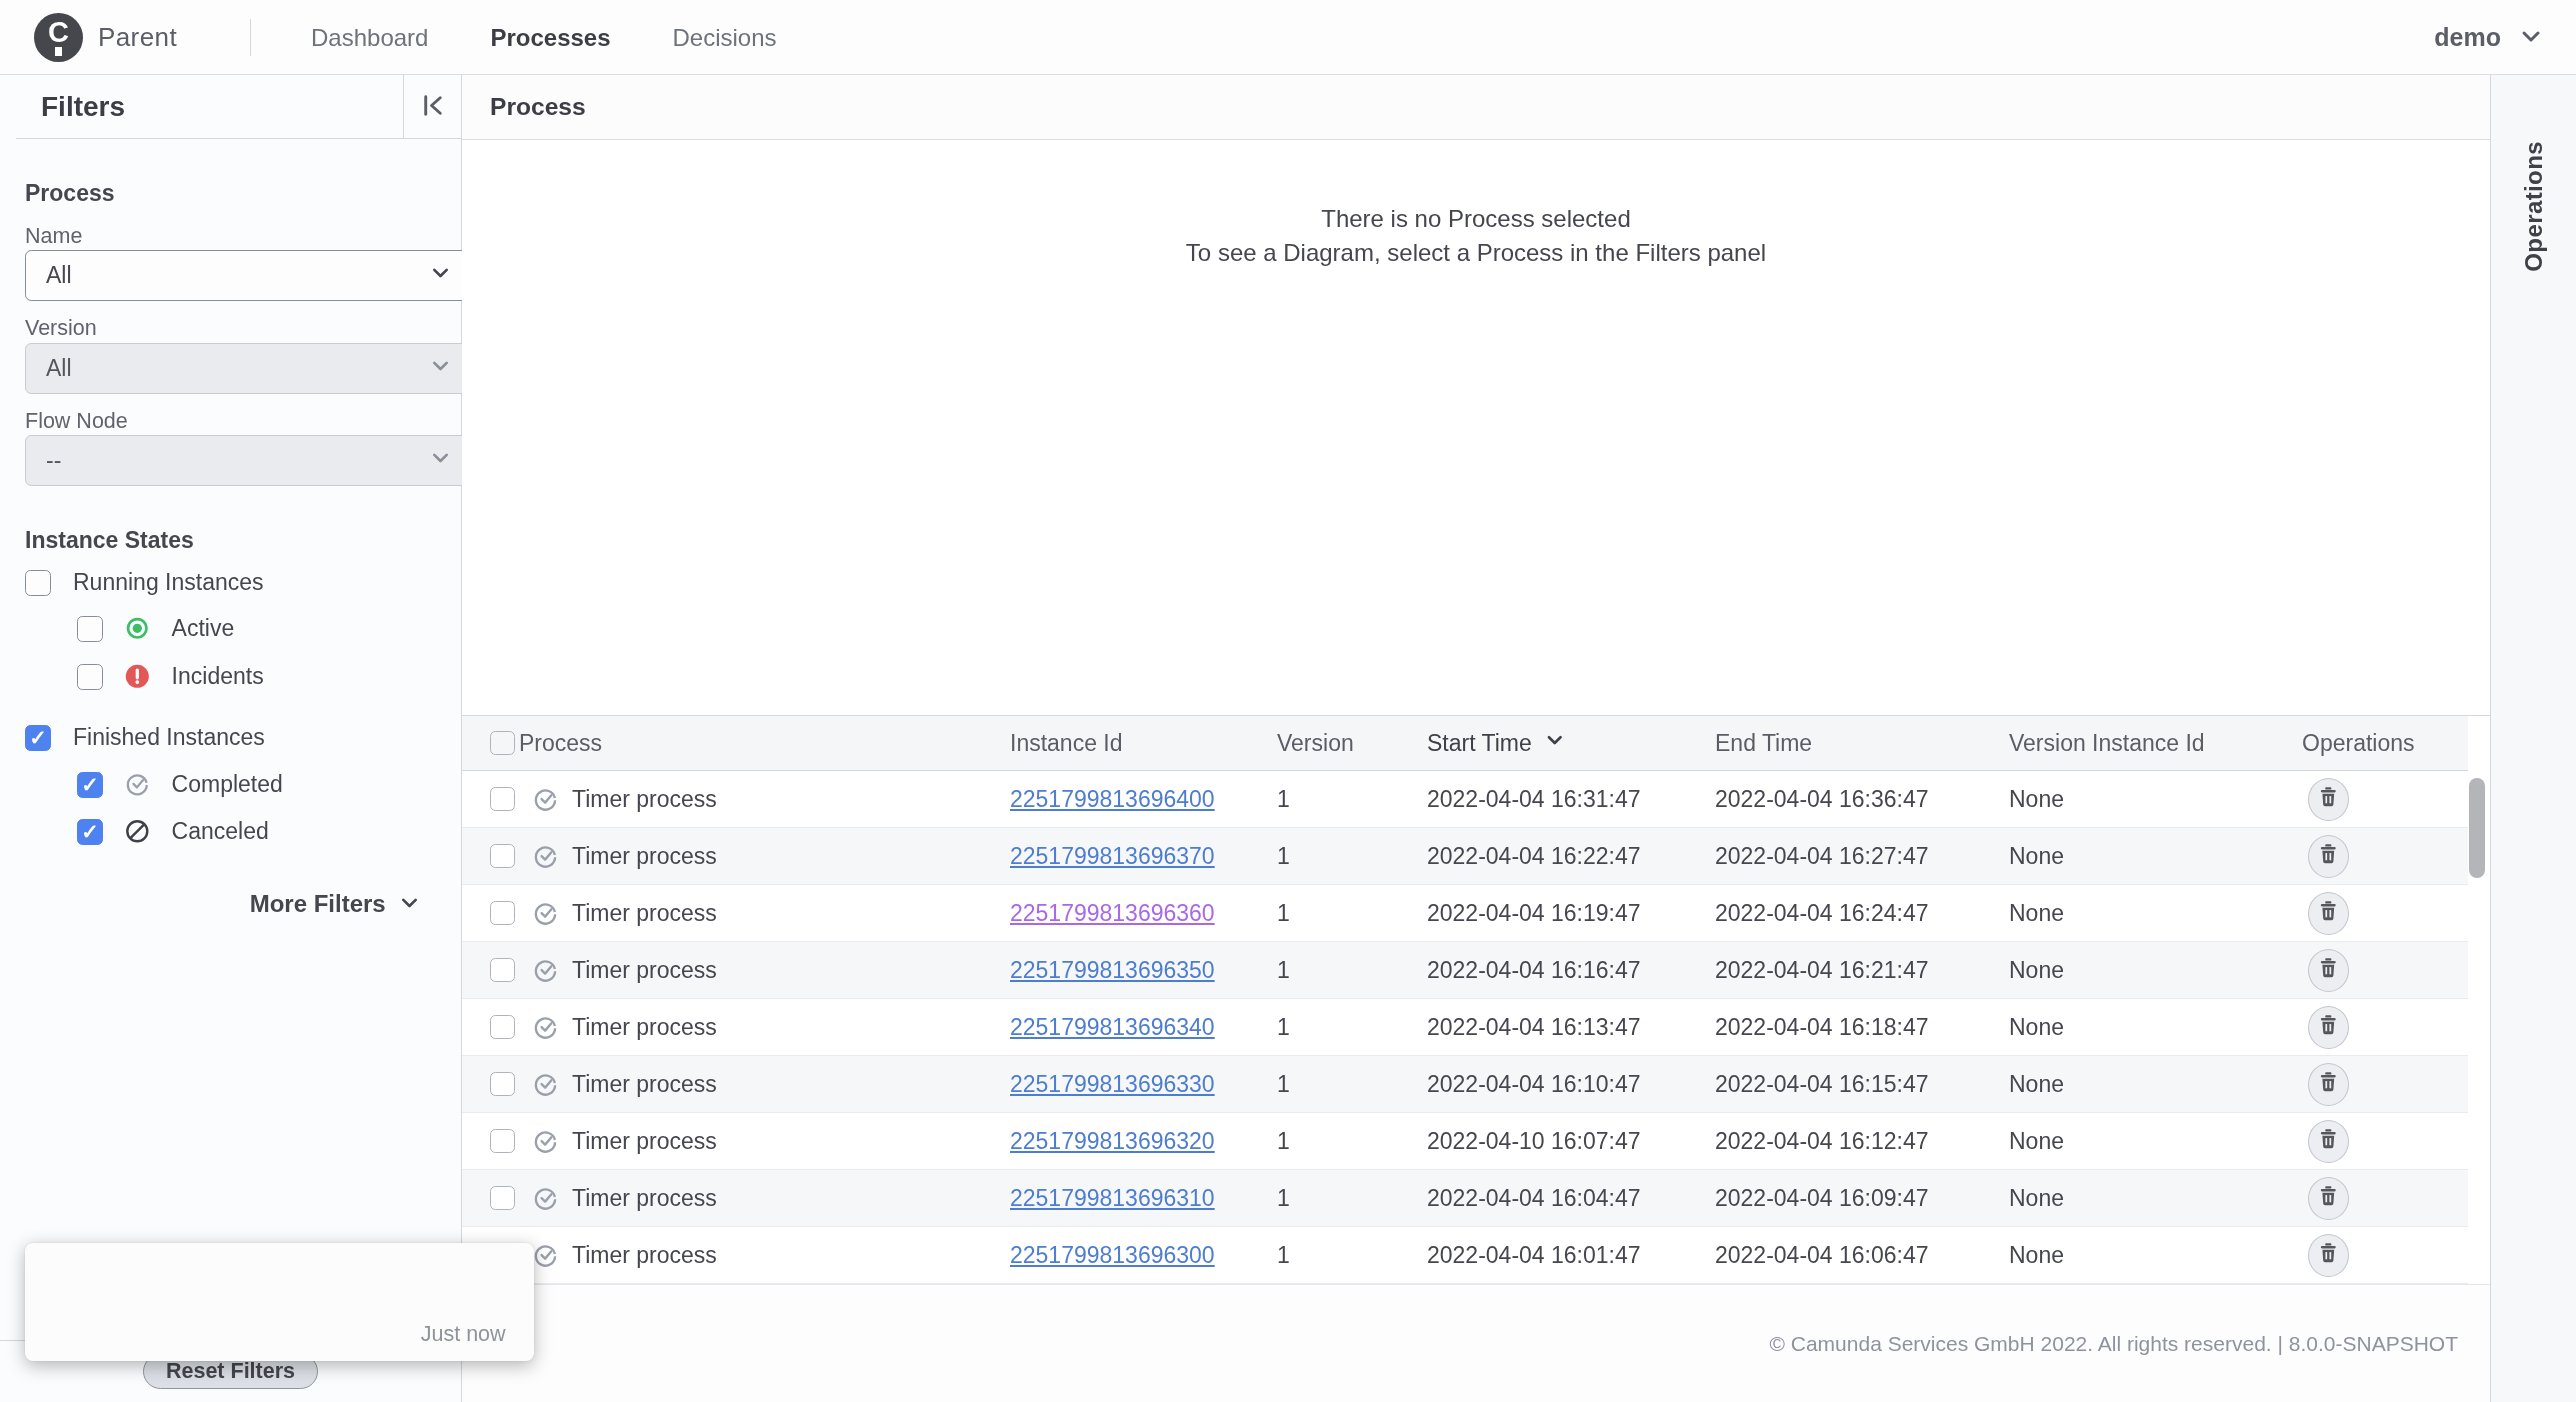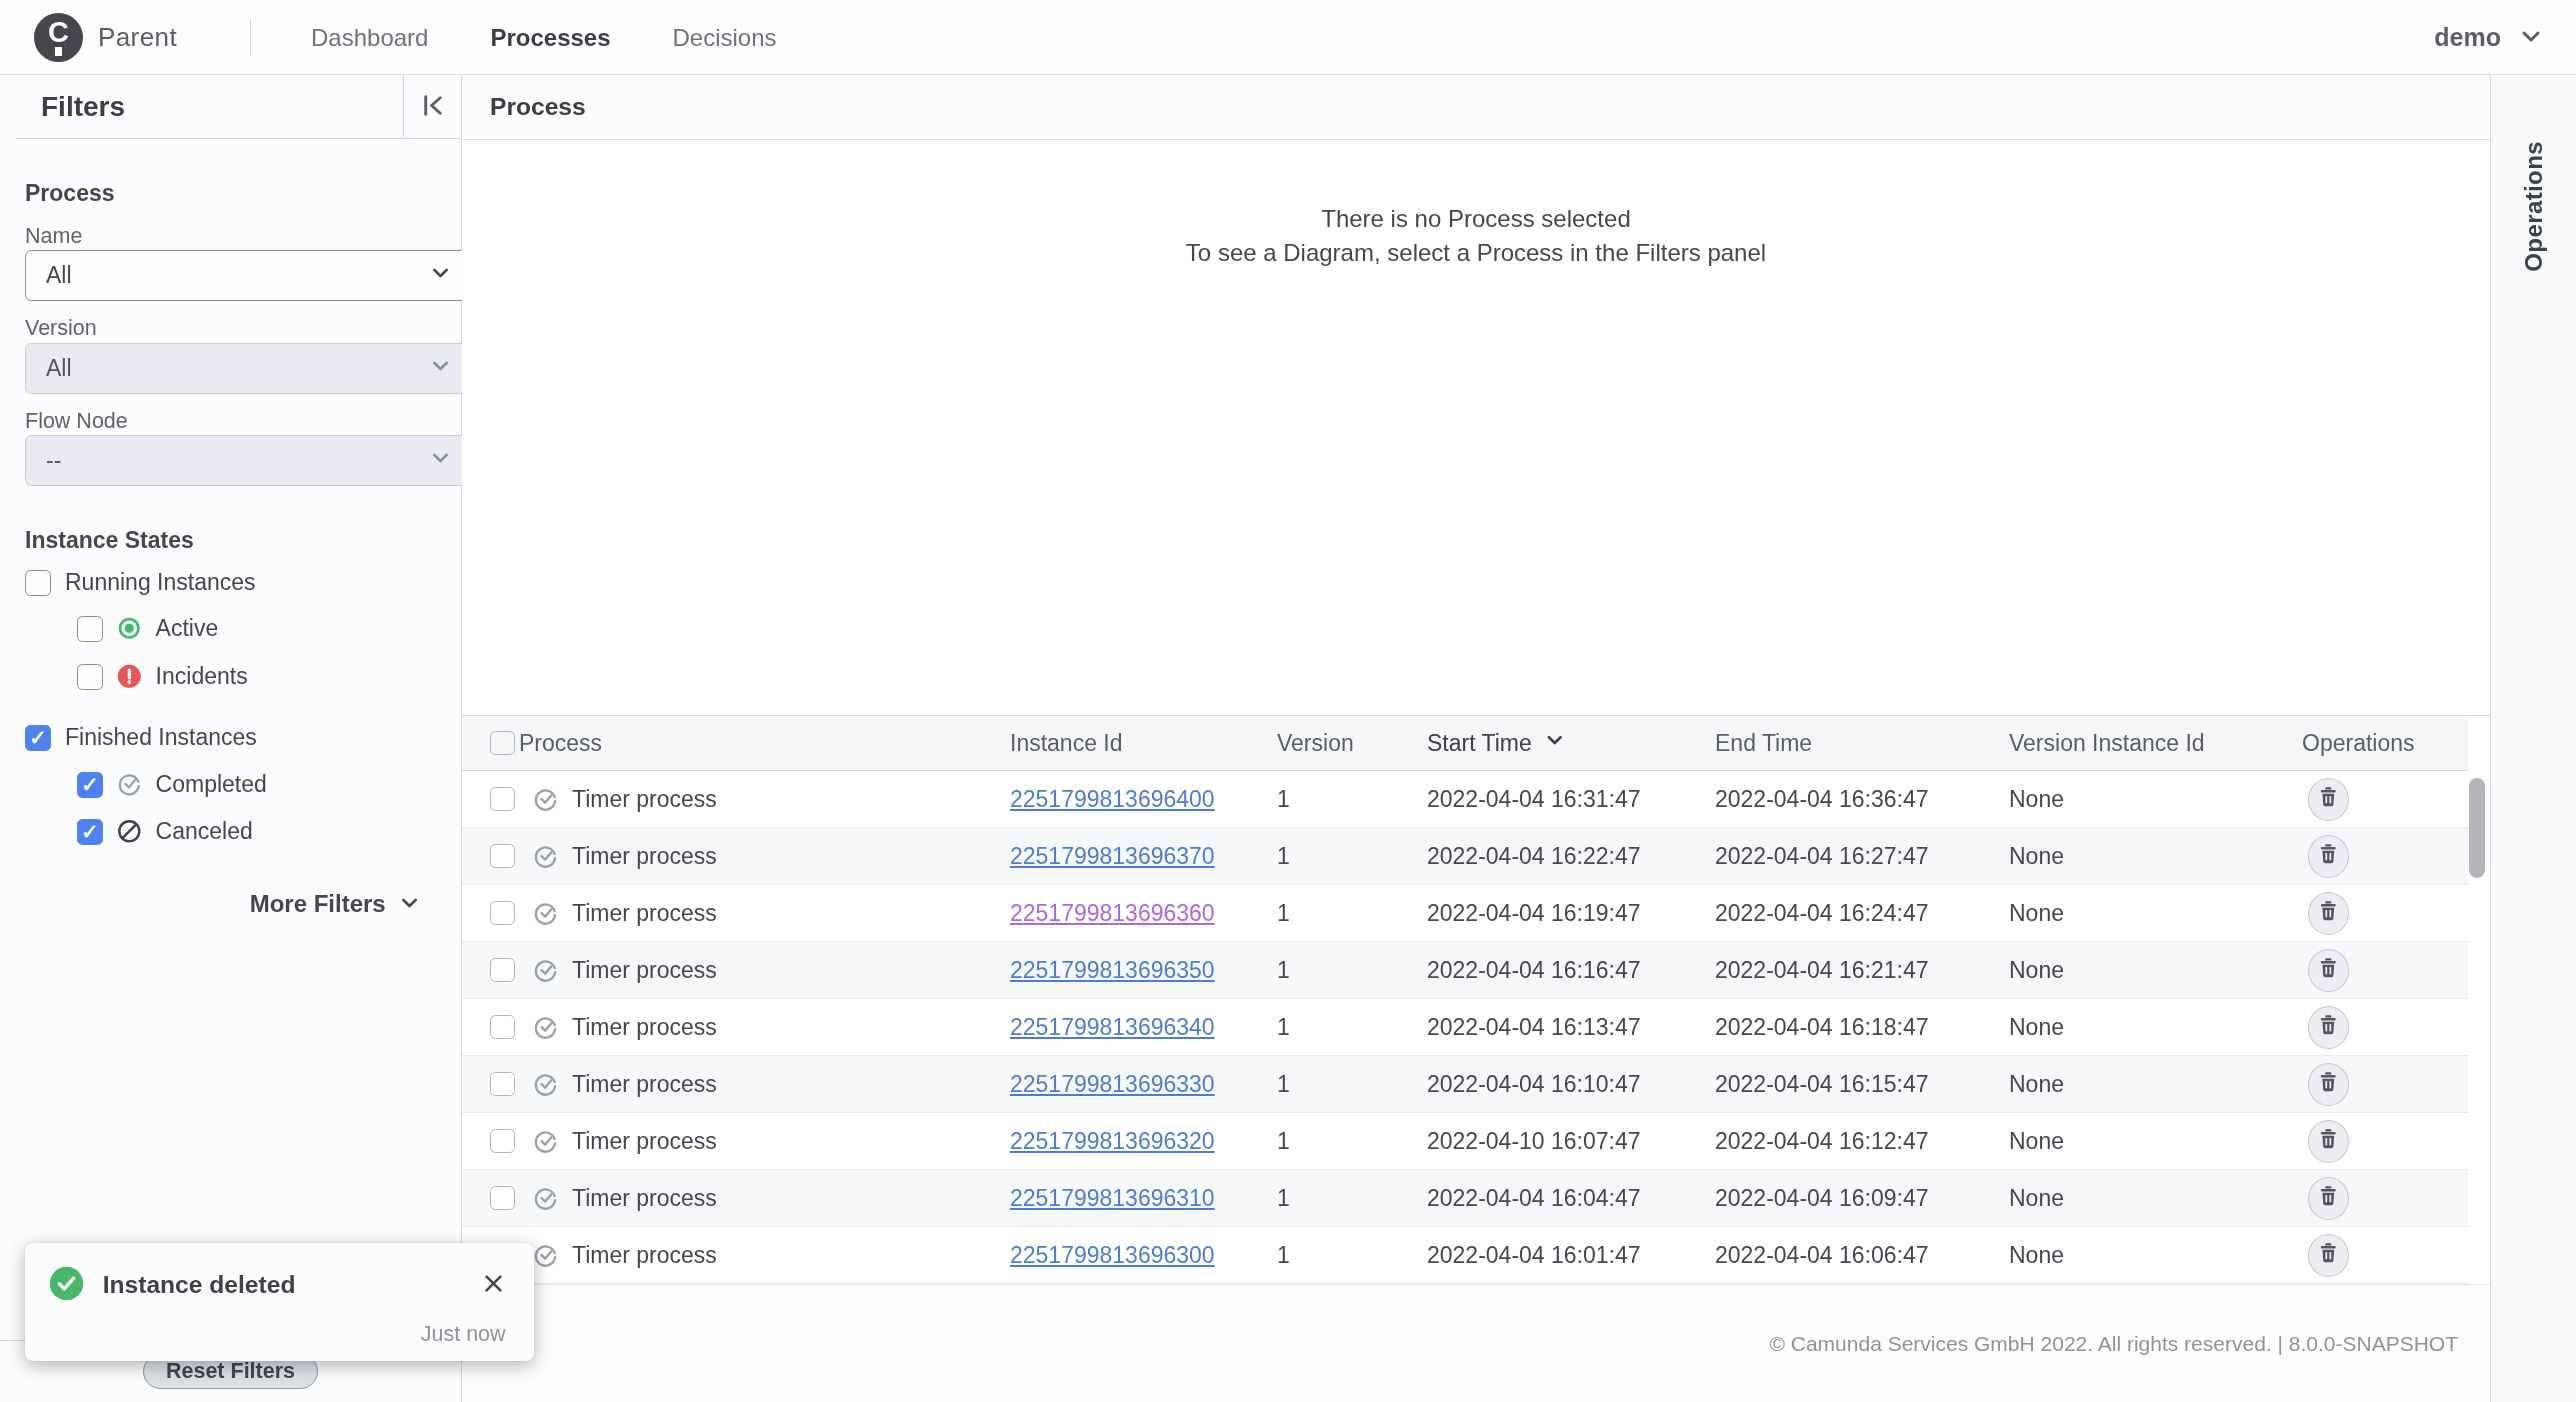--- a/index.html
+++ b/index.html
@@ -29,21 +29,21 @@
   .filters-header .vsep { width:0.8px; height:64px; background:#d3d7de; }
   .collapse-btn { width:57px; height:64px; background:none; border:none; display:flex; align-items:center; justify-content:center; cursor:pointer; }
 
   .f-label-strong { position:absolute; left:25px; font-size:23px; font-weight:700; color:#45464e; }
   .f-label { position:absolute; left:25px; font-size:21.5px; color:#62626e; }
   .f-select { position:absolute; left:25px; width:448px; height:51px; border-radius:6.2px; display:flex; align-items:center; padding:0 20px; font-size:23px; color:#45464e; cursor:pointer; }
   .f-select.enabled { background:#fdfdfe; border:1.5px solid #878d97; }
   .f-select.disabled { background:#e9ebee; border:1.5px solid #c8cbd1; color:#54555e; }
   .f-select .grow { flex:1; }
 
-  .check-row { position:absolute; display:flex; align-items:center; gap:14px; height:31px; }
+  .check-row { position:absolute; display:flex; align-items:center; gap:22px; height:31px; }
   .cb { width:26px; height:26px; border-radius:5.4px; background:#fdfdfe; border:1.5px solid #878d97; flex:none; cursor:pointer; position:relative; }
   .cb.on { background:#4d82f0; border-color:#4d82f0; }
   .cb.on::after { content:"✓"; position:absolute; left:0; top:0; width:100%; height:100%; display:flex; align-items:center; justify-content:center; color:#fff; font-size:21px; font-weight:700; }
   .check-row .lbl { font-size:23px; color:#45464e; }
   .state-icon { width:24.6px; height:24.6px; flex:none; display:flex; }
 
   .more-filters { position:absolute; right:40px; display:flex; align-items:center; gap:12.3px; cursor:pointer; }
   .more-filters .txt { font-size:24px; font-weight:600; color:#45464e; }
 
   .filters-bottom { position:absolute; left:0; bottom:0; width:100%; height:62px; border-top:0.8px solid #d3d7de; display:flex; align-items:center; justify-content:center; }
@@ -568,32 +568,15 @@
 
     <div class="scroll-thumb"></div>
   </section>
 
   <aside class="ops-panel">
     <span class="ops-vertical">Operations</span>
   </aside>
 </div>
 
 <div class="toast">
-  <div class="toast-row">
-    <span>
-      <svg width="35" height="35" viewBox="0 0 46 46">
-          <circle cx="23" cy="23" r="22" fill="#48b768"></circle>
-          <path d="M13.5 23.5l6.5 6.5 12.5-14" fill="none" stroke="#fff" stroke-width="4.5" stroke-linecap="round" stroke-linejoin="round"></path>
-        </svg>
-    </span>
-    <span class="toast-title">Instance deleted</span>
-    <button class="toast-close">
-      <span>
-        <svg width="23" height="23" viewBox="0 0 30 30" stroke="#45464e" stroke-width="3.4" stroke-linecap="round">
-            <line x1="6" y1="6" x2="24" y2="24"></line>
-            <line x1="24" y1="6" x2="6" y2="24"></line>
-          </svg>
-      </span>
-    </button>
-  </div>
   <span class="toast-time">Just now</span>
 </div>
 
 
 </body></html>

